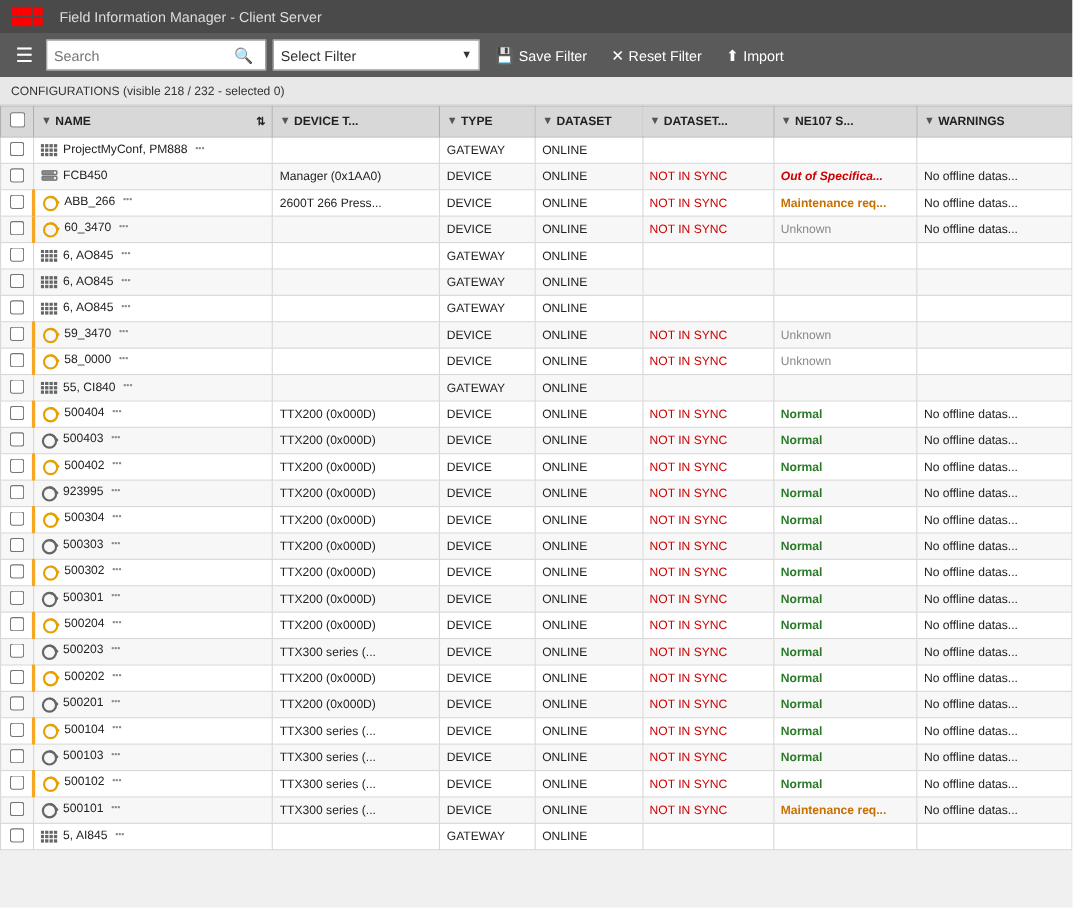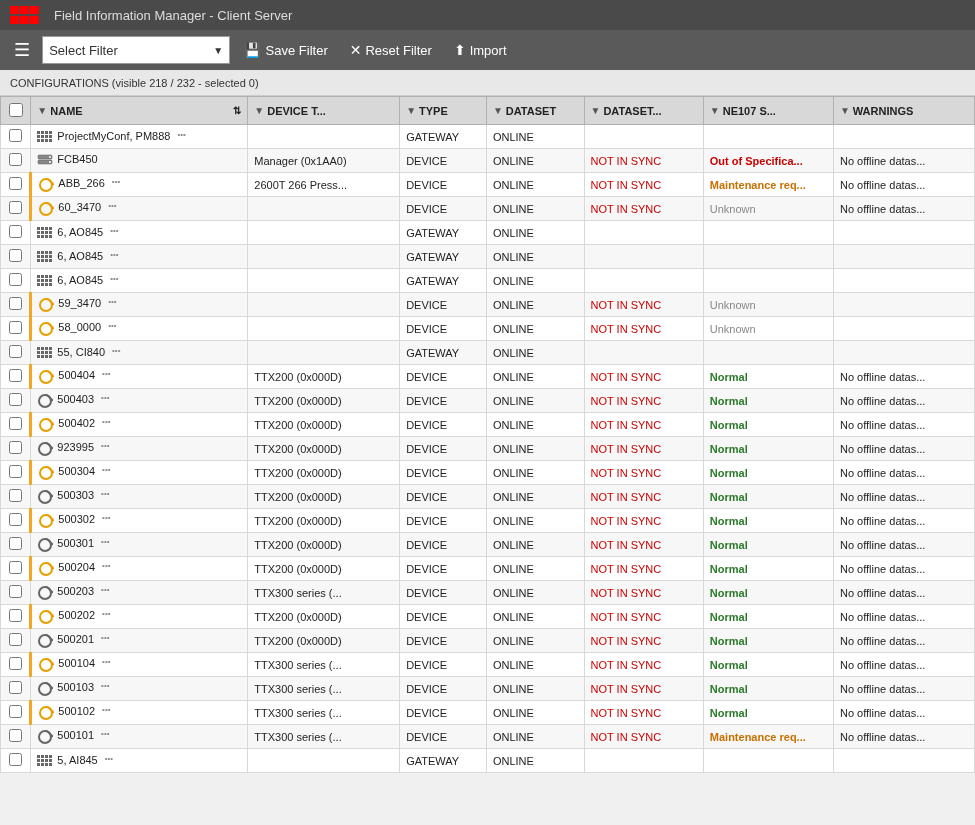--- a/index.html
+++ b/index.html
@@ -209,20 +209,24 @@
       <rect x="0" y="11" width="10" height="9" fill="red"></rect>
       <rect x="11" y="11" width="10" height="9" fill="red"></rect>
       <rect x="22" y="11" width="10" height="9" fill="red"></rect>
     </svg>
   </div>
   <span class="title-text">Field Information Manager - Client Server</span>
 </div>
 
 <div class="toolbar">
   <button class="hamburger-btn">☰</button>
+  <div class="search-box">
+    <input class="search-input" type="text" placeholder="Search" style="">
+    <span class="search-icon-unicode">🔍</span>
+  </div>
   <div class="filter-select">
     <span class="filter-select-text">Select Filter</span>
     <span class="filter-arrow">▼</span>
   </div>
   <button class="toolbar-btn">
     <span class="btn-icon">💾</span>
     <span>Save Filter</span>
   </button>
   <button class="toolbar-btn">
     <span class="btn-icon">✕</span>
@@ -330,21 +334,21 @@
       <rect x="12" y="2" width="2" height="2" rx="1" fill="#fff"></rect>
       <rect x="12" y="7" width="2" height="2" rx="1" fill="#fff"></rect>
     </svg></span>
               <span>FCB450</span>
             </div>
           </td>
           <td class="col-device">Manager (0x1AA0)</td>
           <td class="col-type">DEVICE</td>
           <td class="col-dataset">ONLINE</td>
           <td class="col-dataset2" style="color: rgb(204, 0, 0);">NOT IN SYNC</td>
-          <td class="col-ne107" style="color: rgb(204, 0, 0); font-weight: bold;">Out of Specifica...</td>
+          <td class="col-ne107" style="color: rgb(204, 0, 0); font-weight: bold; font-style: italic;">Out of Specifica...</td>
           <td class="col-warnings">No offline datas...</td>
         </tr>
         <tr>
           <td class="checkbox-cell"><input type="checkbox" style="width: 13px; height: 13px;"></td>
           <td class="col-name yellow-border">
             <div class="name-cell">
               <span><svg width="16" height="16" viewBox="0 0 16 16" style="vertical-align:middle">
       <circle cx="8" cy="8" r="6" fill="none" stroke="#e8a000" stroke-width="2"></circle>
       <path d="M8 2 A6 6 0 0 1 14 8" fill="none" stroke="#e8a000" stroke-width="2"></path>
       <polygon points="14,5 14,9 17,7" fill="#e8a000"></polygon>

